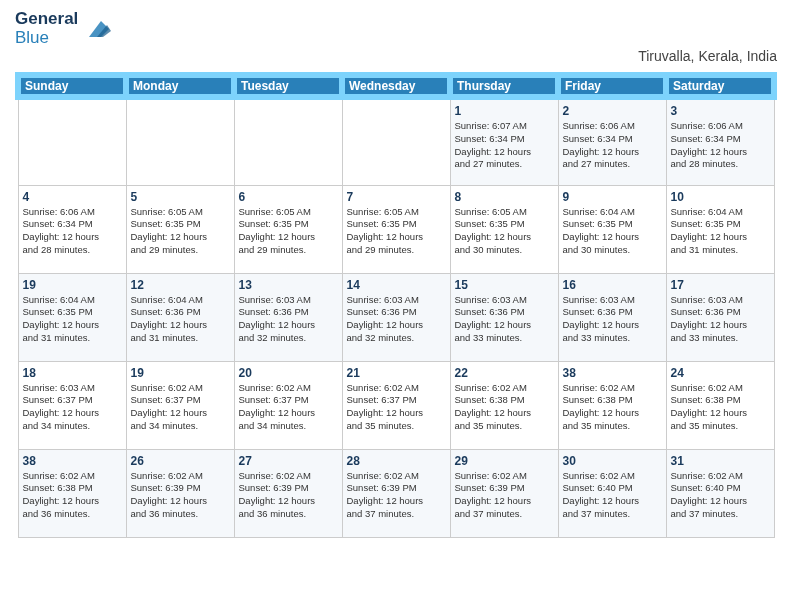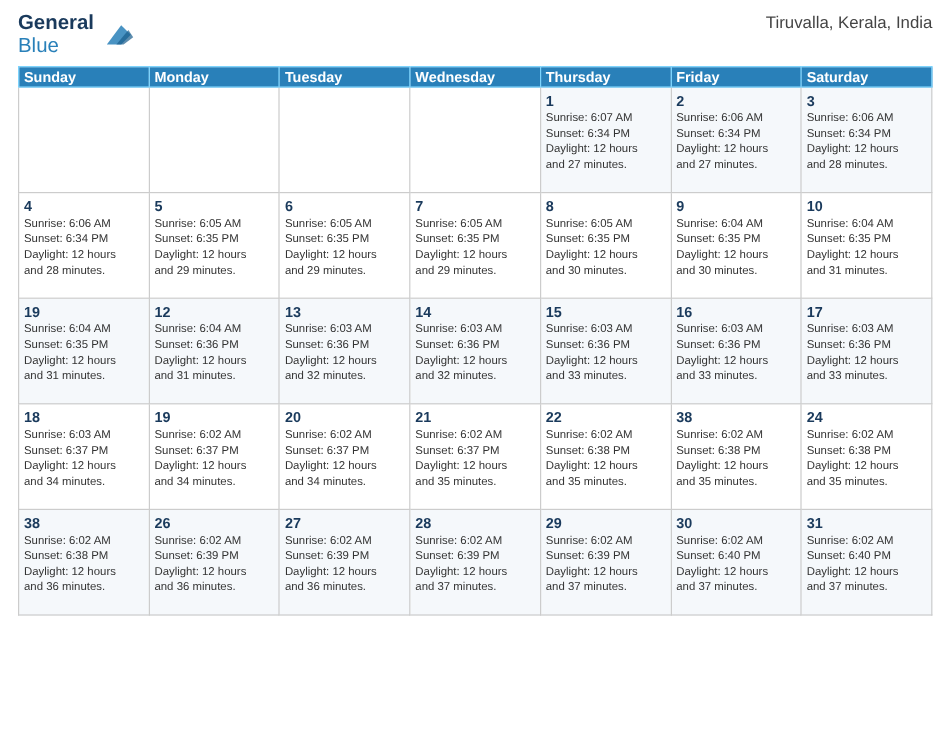--- a/index.html
+++ b/index.html
@@ -25,36 +25,37 @@
     }
     .month-year {
       font-size: 32px;
       font-weight: bold;
       color: #1a3a5c;
       line-height: 1.1;
     }
     .location {
       font-size: 14px;
       color: #444;
+      margin-top: 38px;
     }
     table {
       width: 100%;
       border-collapse: collapse;
       table-layout: fixed;
     }
     thead tr {
       background: #2980b9;
     }
     thead th {
       color: #fff;
       font-size: 12px;
       font-weight: bold;
       padding: 1px 4px;
       text-align: left;
-      border: 1px solid #7dd3fc;
+      border: 6px solid #7dd3fc;
     }
     tbody tr {
       vertical-align: top;
     }
     tbody td {
       border: 1px solid #ccc;
       padding: 4px 4px 4px 4px;
       font-size: 10px;
       color: #222;
       height: 88px;

